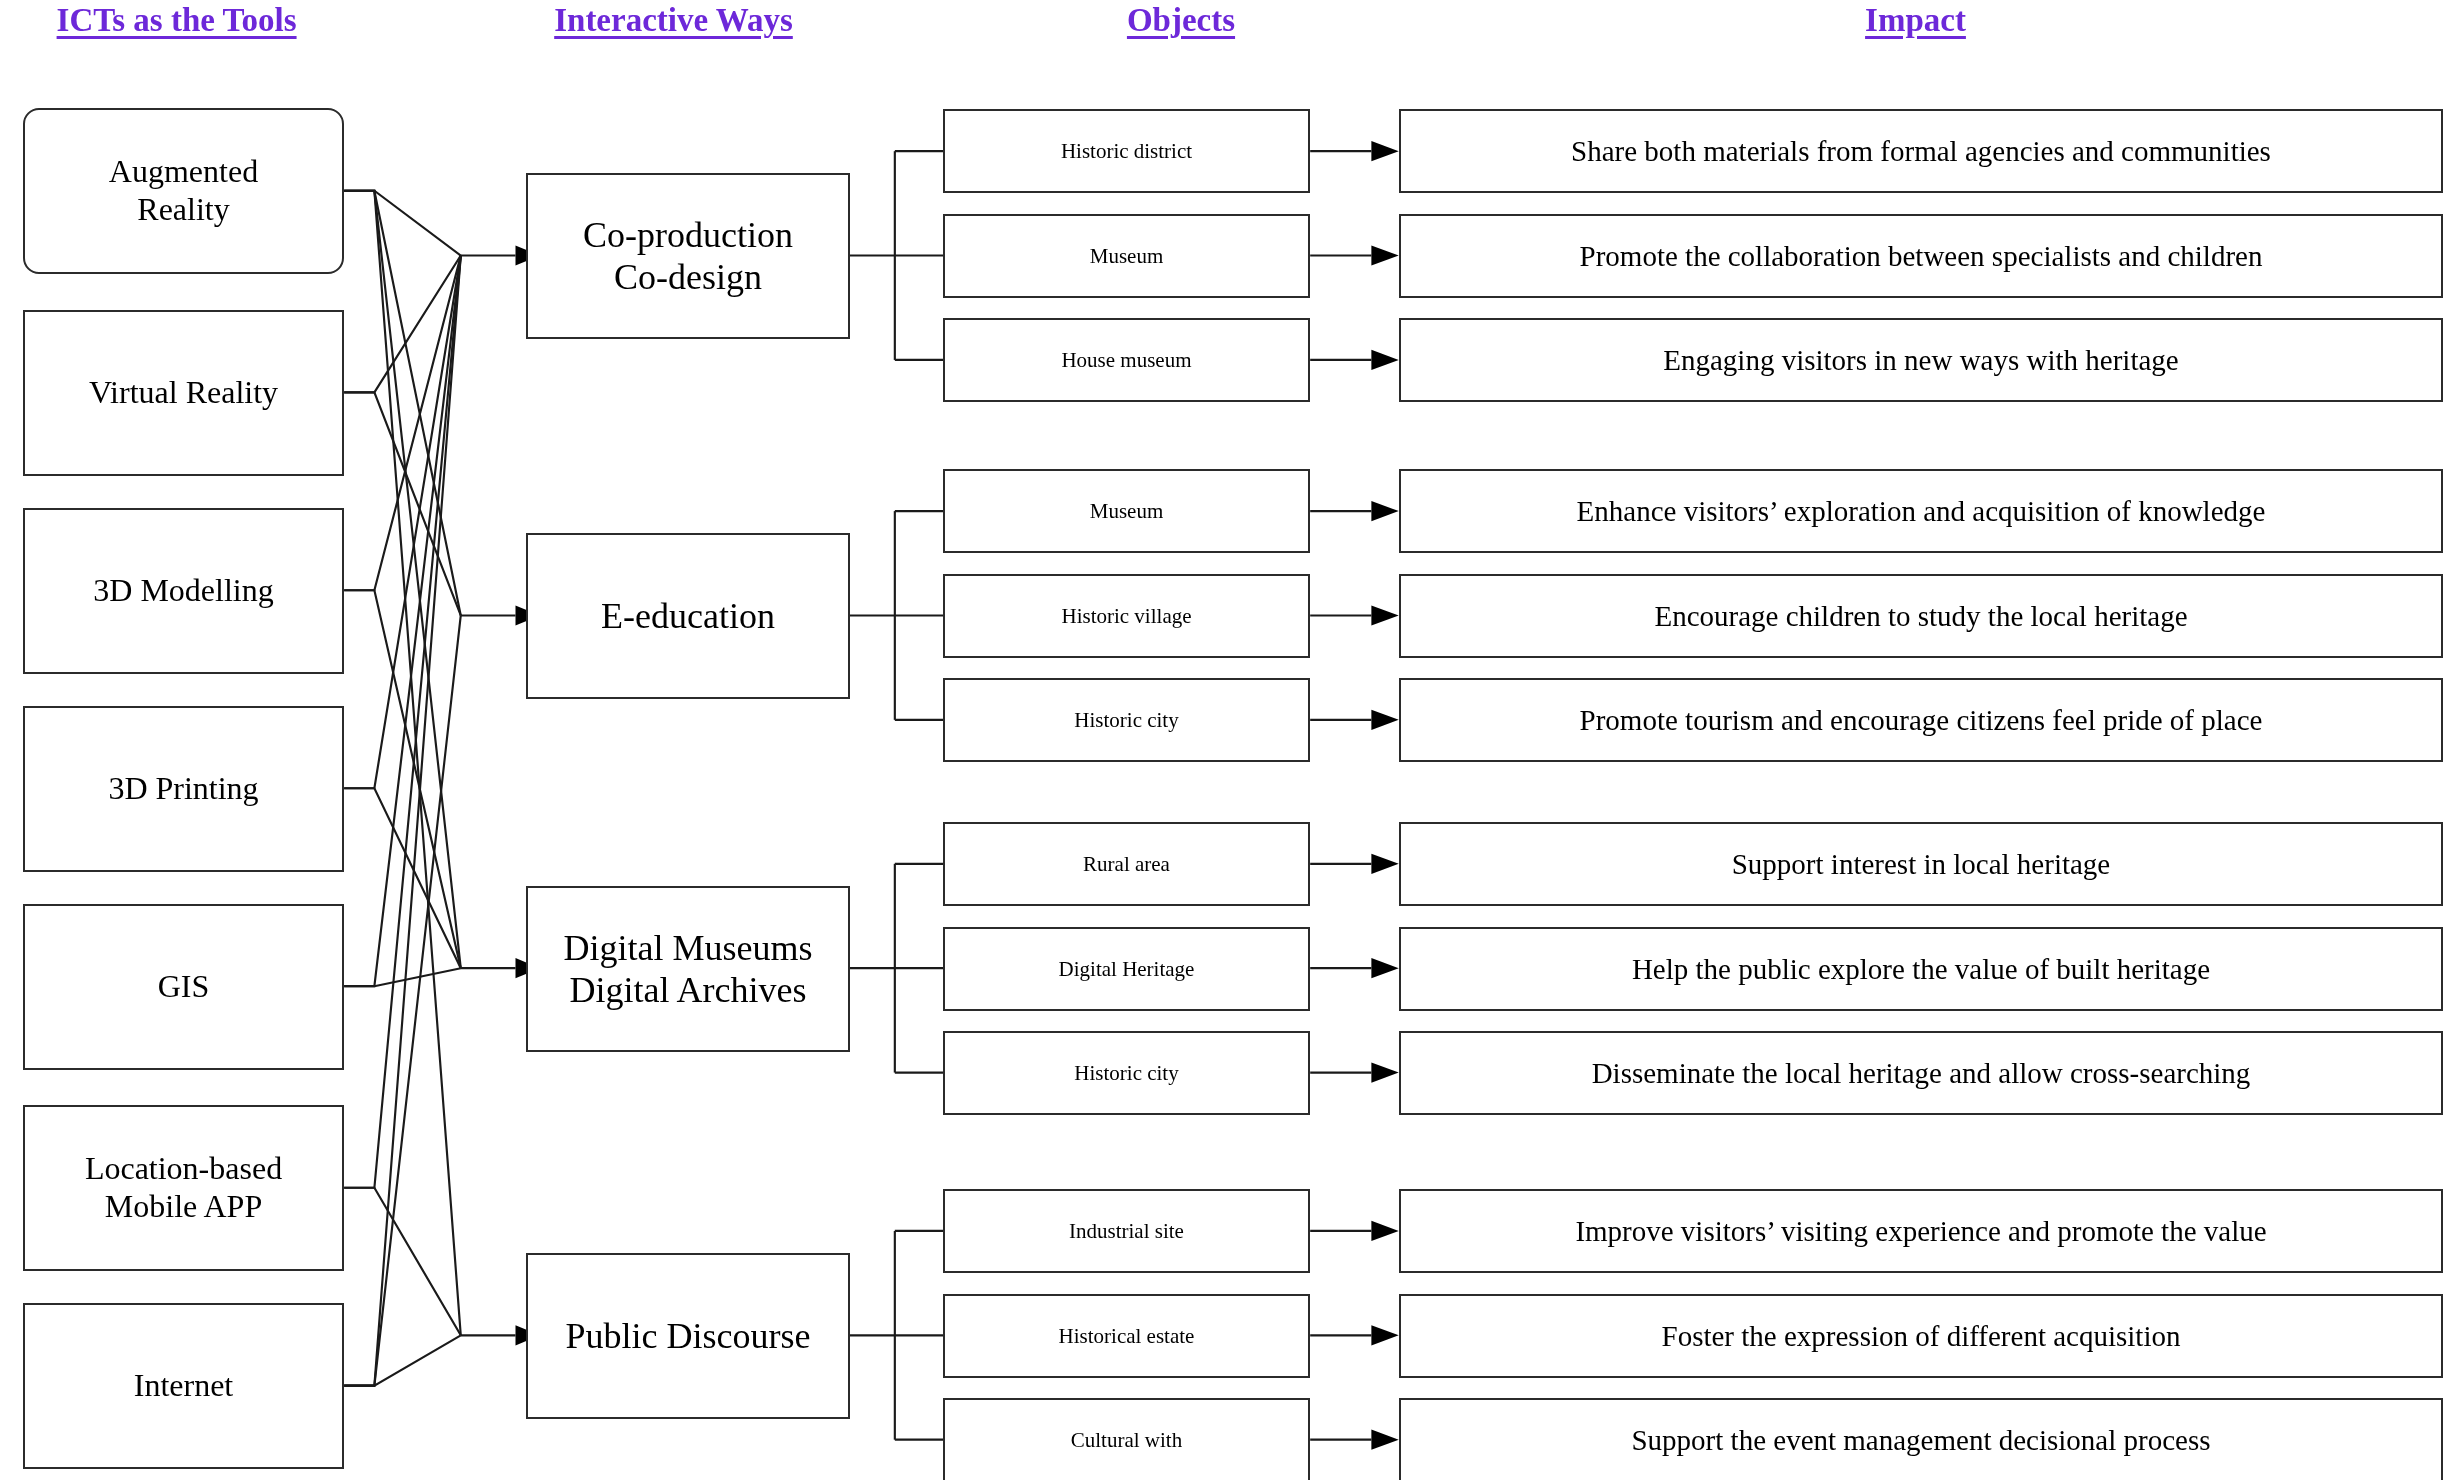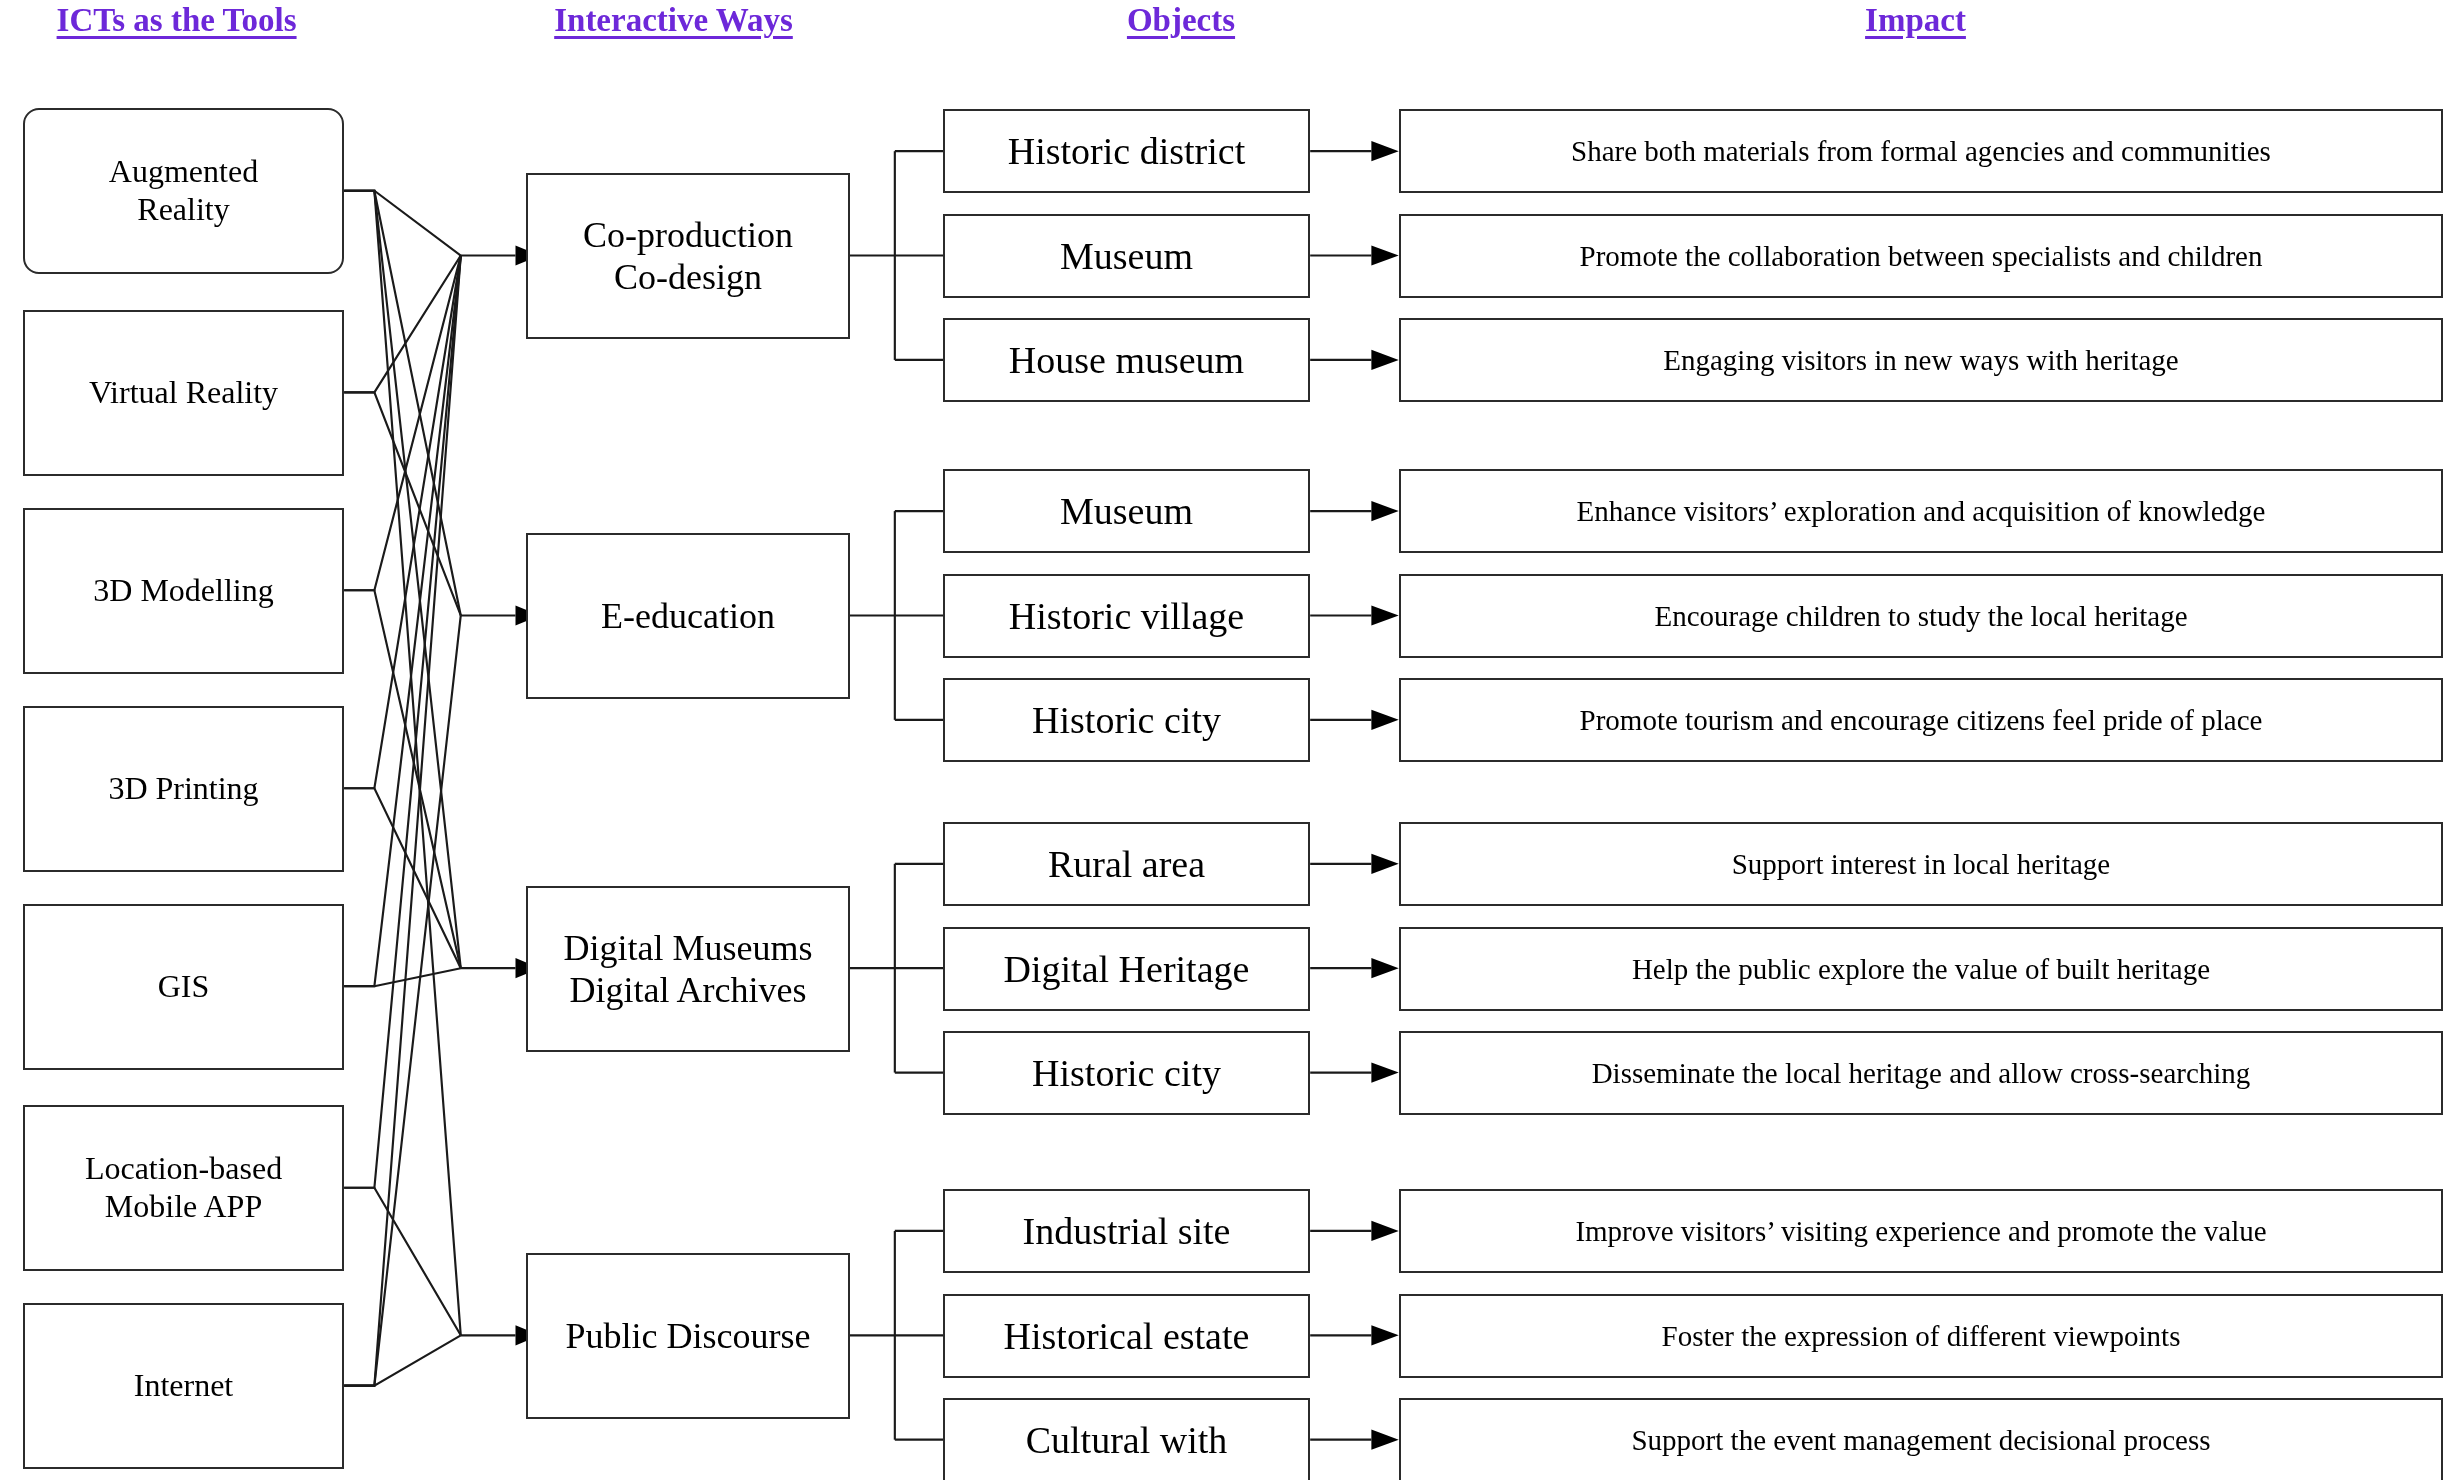--- a/index.html
+++ b/index.html
@@ -36,21 +36,21 @@
     align-items: center;
     justify-content: center;
     text-align: center;
     color: #000;
     font-size: 32px;
     line-height: 1.18;
     padding: 1.4px 5.8px;
   }
   .node .lbl { display: block; }
   .node.impact { font-size: 29px; }
-  .node.object { font-size: 38px; }
+  .node.object { font-size: 21px; }
   .node.tool { font-size: 32px; }
   .node.way { font-size: 36px; }
   #wires {
     position: absolute;
     left: 0; top: 0;
     width: 2462px;
     height: 1480px;
     pointer-events: none;
   }
   #wires line, #wires path, #wires polyline {
@@ -282,20 +282,20 @@
     <span class="lbl">Help the public explore the value of built heritage</span>
   </div>
   <div class="node impact" style="left:1399px; top:1031px; width:1044px; height:84px;">
     <span class="lbl">Disseminate the local heritage and allow cross-searching</span>
   </div>
 
   <div class="node impact" style="left:1399px; top:1189px; width:1044px; height:84px;">
     <span class="lbl">Improve visitors’ visiting experience  and promote the value</span>
   </div>
   <div class="node impact" style="left:1399px; top:1294px; width:1044px; height:84px;">
-    <span class="lbl">Foster the expression of different viewpoints</span>
+    <span class="lbl">Foster the expression of different acquisition</span>
   </div>
   <div class="node impact" style="left:1399px; top:1398px; width:1044px; height:84px;">
     <span class="lbl">Support the event management decisional process</span>
   </div>
 
 </div>
 
 
 </body></html>

